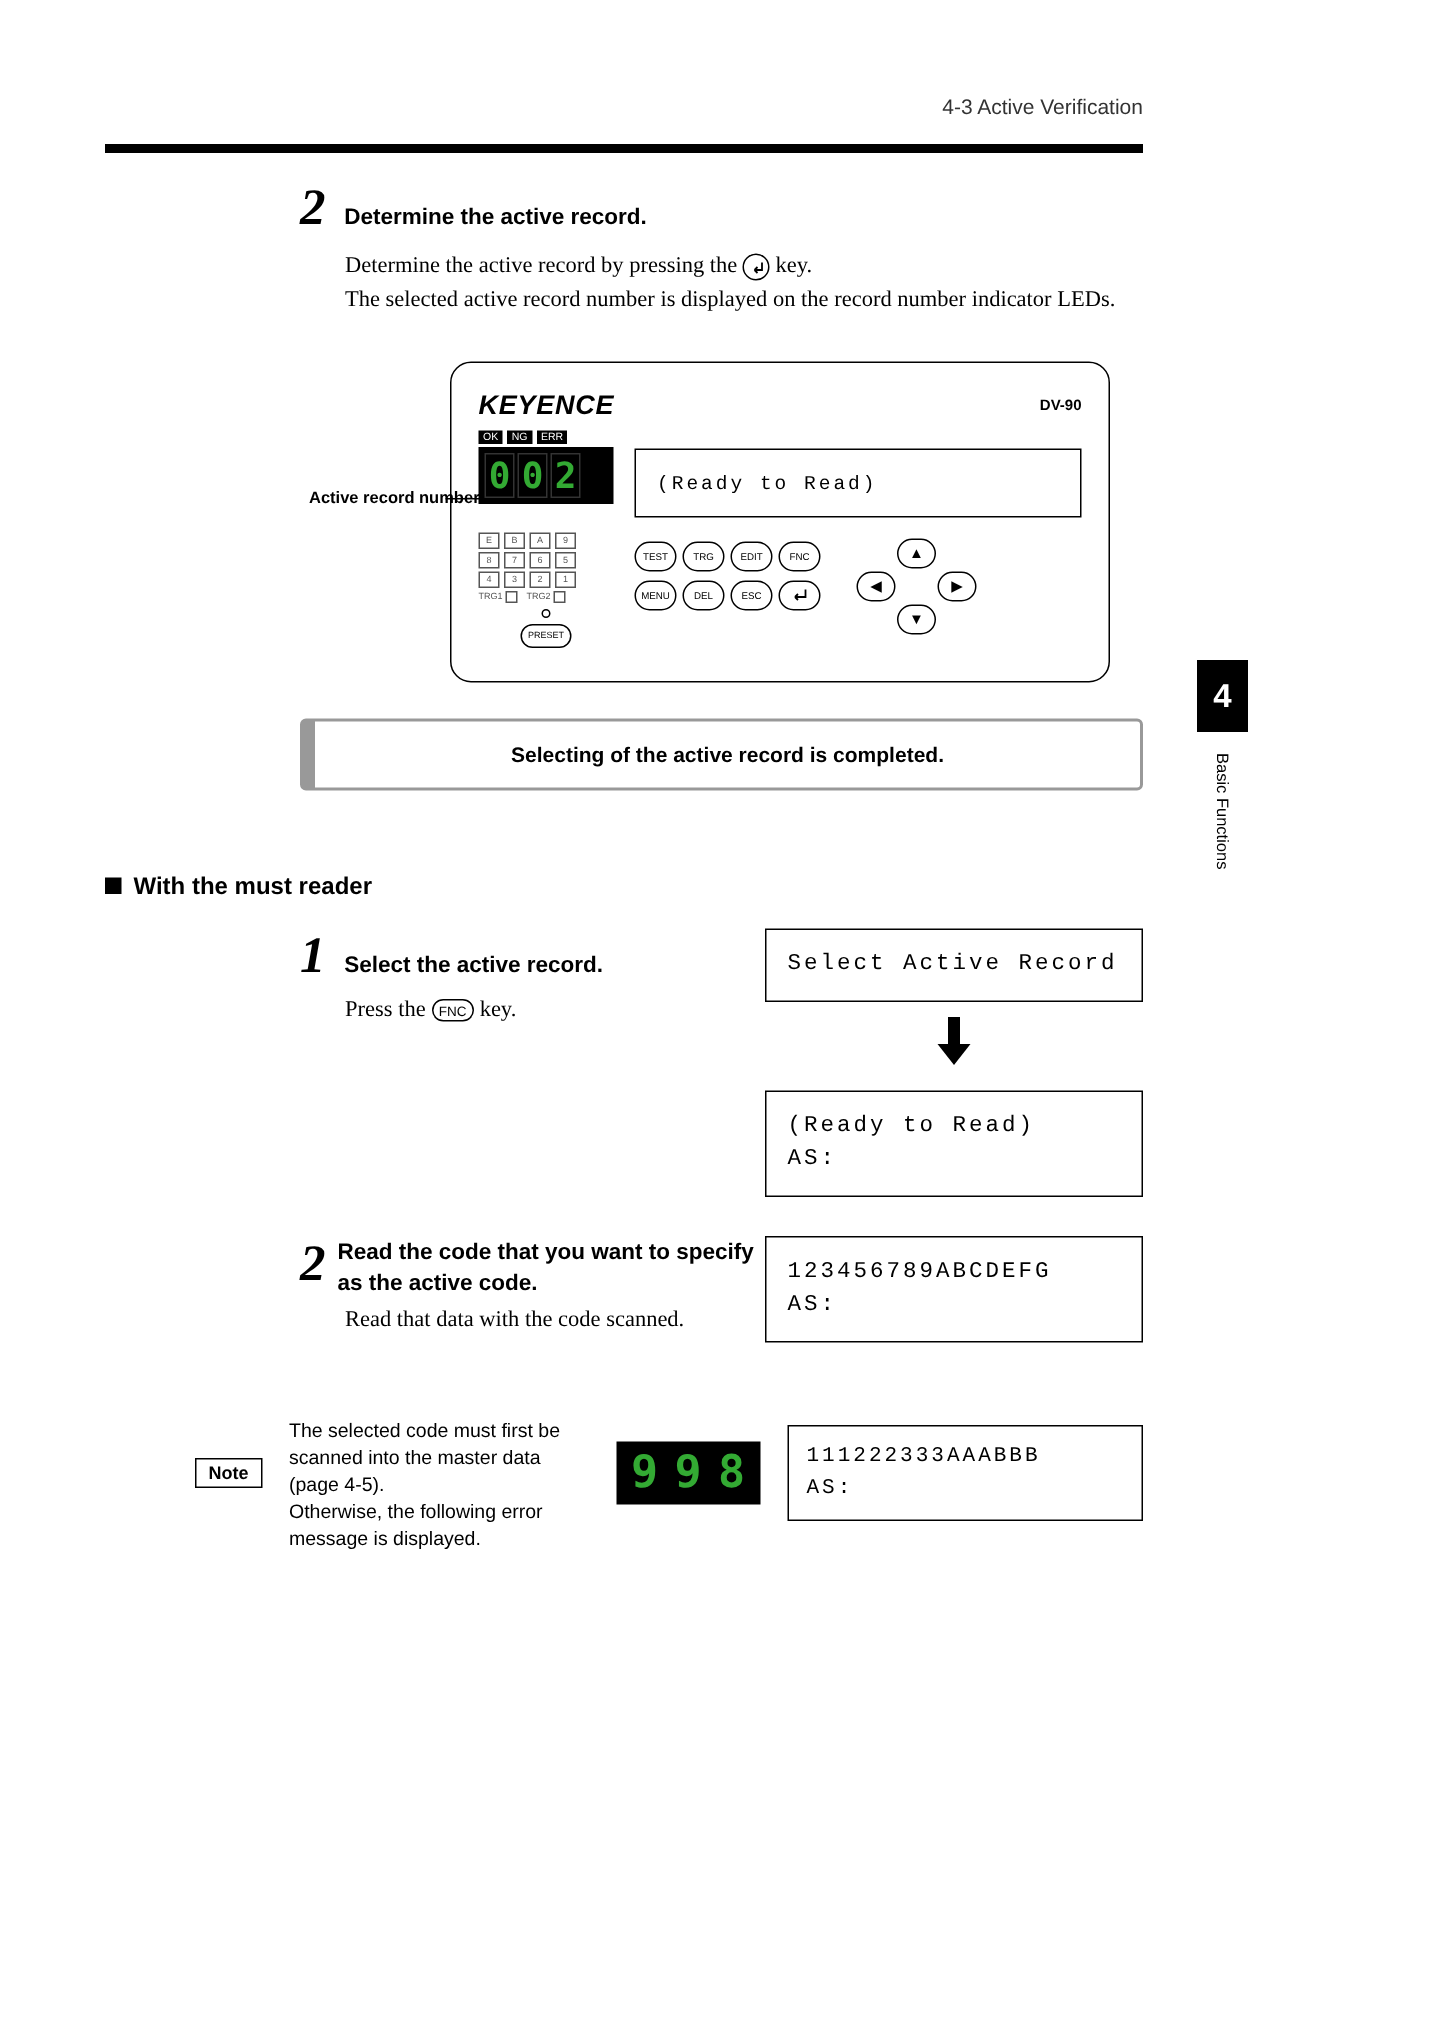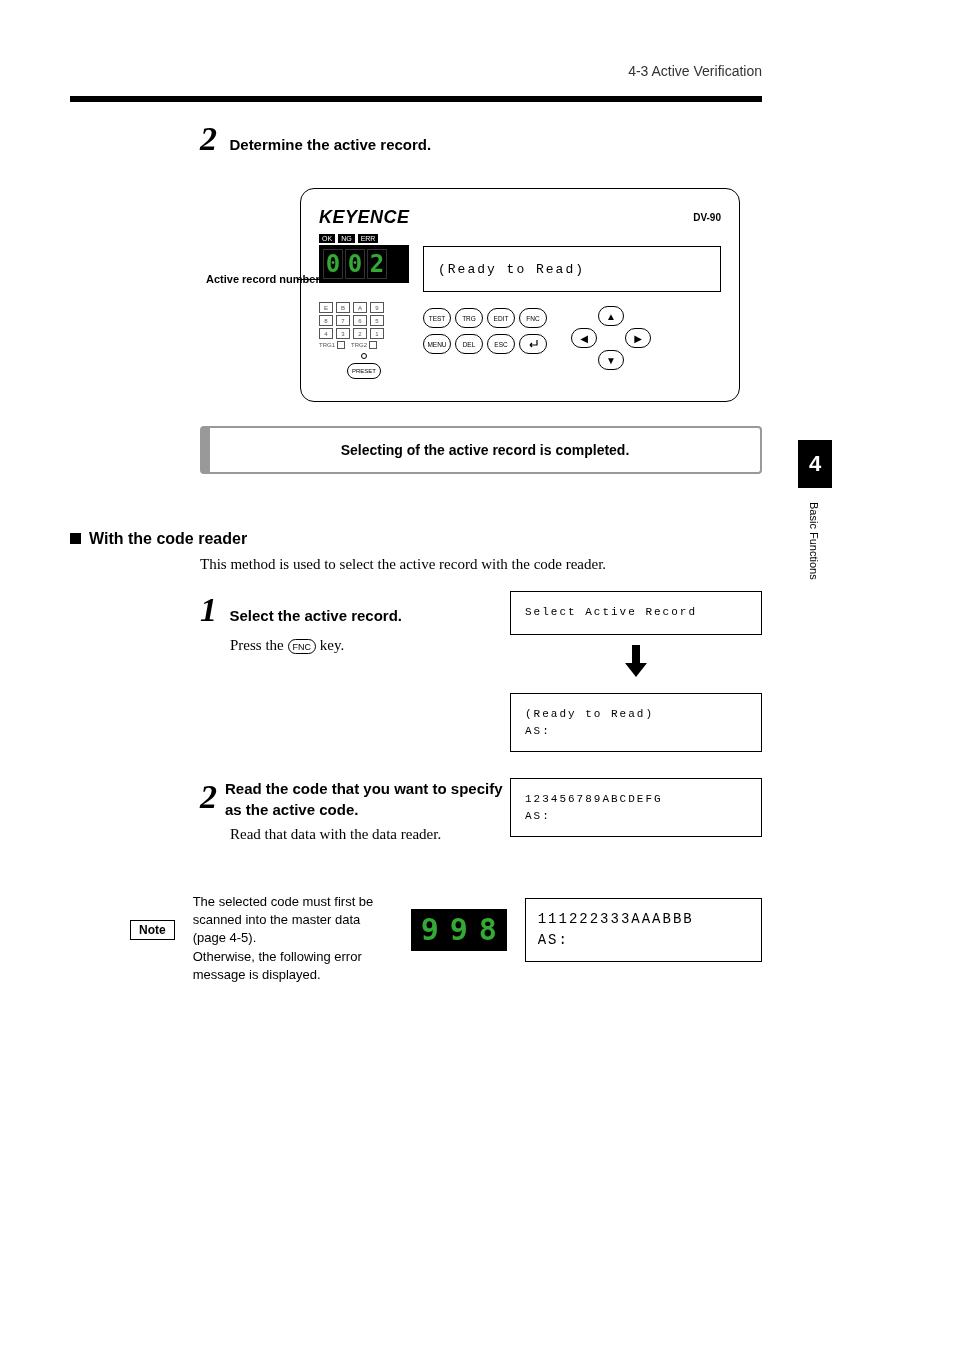--- a/index.html
+++ b/index.html
@@ -57,21 +57,21 @@
 
   .completion-box { margin: 24px 0 0 130px; border: 2px solid #999; border-left: 10px solid #999; border-radius: 4px; padding: 14px 20px; text-align:center; font-weight:bold; font-size:14px; }
 
   .section-head { margin-top: 56px; font-weight:bold; font-size:16px; }
   .section-head .sq { display:inline-block; width:11px; height:11px; background:#000; margin-right:8px; vertical-align:middle; position:relative; top:-1px;}
   .sub-body { font-family: "Times New Roman", serif; font-size:15px; margin-left:130px; margin-top:8px; }
 
   .two-col { display:flex; margin-top:18px; }
   .col-l { width:440px; padding-left:130px; }
   .col-r { flex:1; }
-  .lcd-box { border:1.5px solid #000; padding:12px 14px; font-family:"Courier New",monospace; font-size:11px; letter-spacing:2px; line-height:1.5; min-height:44px; }
+  .lcd-box { border:1.5px solid #000; padding:12px 14px; font-family:"Courier New",monospace; font-size:15px; letter-spacing:2px; line-height:1.5; min-height:44px; }
   .arrow-down { text-align:center; margin:10px 0; }
   .arrow-down svg { display:inline-block; }
 
   .note-row { display:flex; margin-top:34px; align-items:center; gap:18px; padding-left:60px;}
   .note-label { border:1.5px solid #000; padding:2px 8px; font-size:12px; font-weight:bold; align-self:center;}
   .note-text { font-size:13px; line-height:1.4; width:200px; }
   .seg998 { background:#000; padding:6px; display:flex; gap:3px; }
   .seg998 .d { font-family: monospace; color:#3a3; font-size:30px; font-weight:bold; width:26px; text-align:center; line-height:1; }
   .err-lcd { border:1.5px solid #000; padding:10px 12px; font-family:"Courier New",monospace; font-size:14px; letter-spacing:2px; line-height:1.5; flex:1; }
 
@@ -89,20 +89,30 @@
   <div class="side-tab">
     <div class="num-box">4</div>
     <div class="vtext">Basic Functions</div>
   </div>
 
   <div class="content">
 
     <div class="step-line">
       <span class="bignum">2</span>
       <span class="step-title">Determine the active record.</span>
+    </div>
+    <div class="body-text">
+      <span>Determine the active record by pressing the </span>
+      <span class="key-circle">
+        <svg width="14" height="14" viewBox="0 0 14 14">
+            <path d="M10 3 L10 8 L5 8 M5 8 L7 6 M5 8 L7 10" stroke="#000" fill="none" stroke-width="1.2"></path>
+          </svg>
+      </span>
+      <span> key.</span><br>
+      <span>The selected active record number is displayed on the record number indicator LEDs.</span>
     </div>
 
     <div class="device-wrap">
       <div class="device">
         <div class="label-arrow">Active record number</div>
         <div class="label-line"></div>
         <div class="dev-head">
           <span class="brand">KEYENCE</span>
           <span class="model">DV-90</span>
         </div>
@@ -180,23 +190,22 @@
             <div class="db left">◀</div>
             <div class="db right">▶</div>
           </div>
         </div>
       </div>
     </div>
 
     <div class="completion-box">Selecting of the active record is completed.</div>
 
     <div class="section-head">
-      <span class="sq"></span><span>With the code reader</span>
-    </div>
-    <div class="sub-body">This method is used to select the active record with the code reader.</div>
+      <span class="sq"></span><span>With the must reader</span>
+    </div>
 
     <div class="two-col">
       <div class="col-l">
         <div>
           <span class="bignum">1</span>
           <span class="step-title">Select the active record.</span>
         </div>
         <div style="font-family:'Times New Roman',serif; font-size:15px; margin-left:30px; margin-top:8px;">
           <span>Press the </span><span class="fnc-key">FNC</span><span> key.</span>
         </div>
@@ -215,21 +224,21 @@
         </div>
       </div>
     </div>
 
     <div class="two-col" style="margin-top:26px;">
       <div class="col-l">
         <div style="display:flex;">
           <span class="bignum">2</span>
           <span class="step-title" style="line-height:1.4;">Read the code that you want to specify as the active code.</span>
         </div>
-        <div style="font-family:'Times New Roman',serif; font-size:15px; margin-left:30px; margin-top:6px;">Read that data with the data reader.</div>
+        <div style="font-family:'Times New Roman',serif; font-size:15px; margin-left:30px; margin-top:6px;">Read that data with the code scanned.</div>
       </div>
       <div class="col-r">
         <div class="lcd-box">
           <div>123456789ABCDEFG</div>
           <div>AS:</div>
         </div>
       </div>
     </div>
 
     <div class="note-row">

